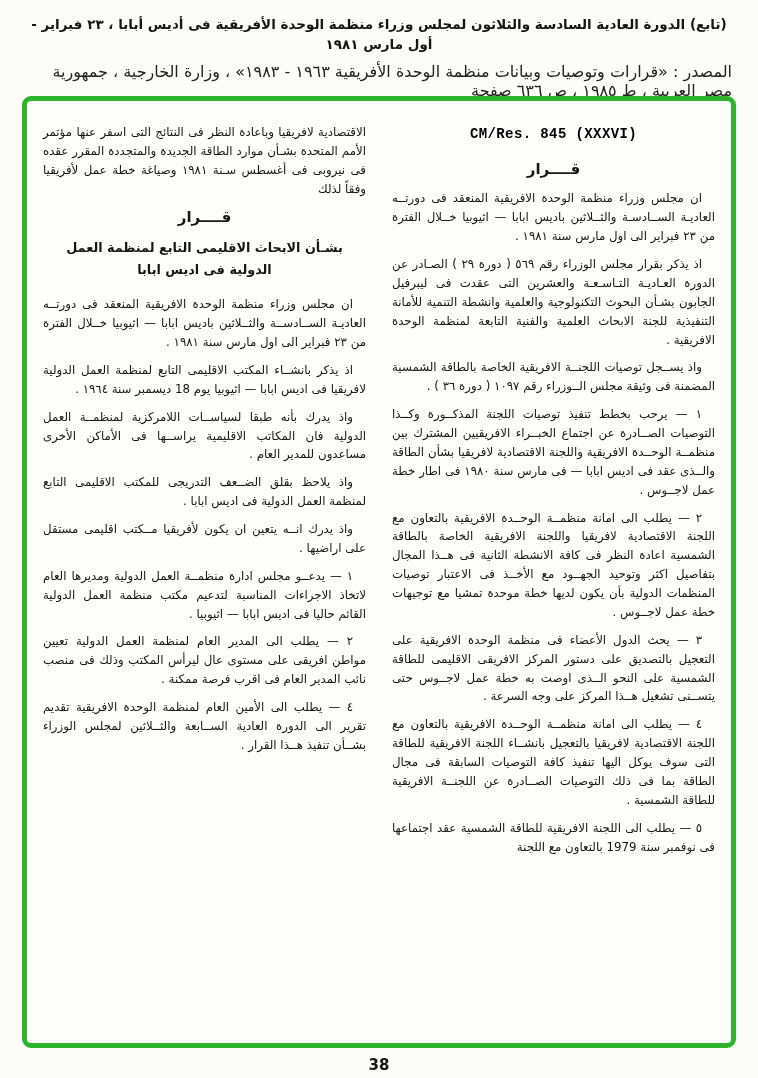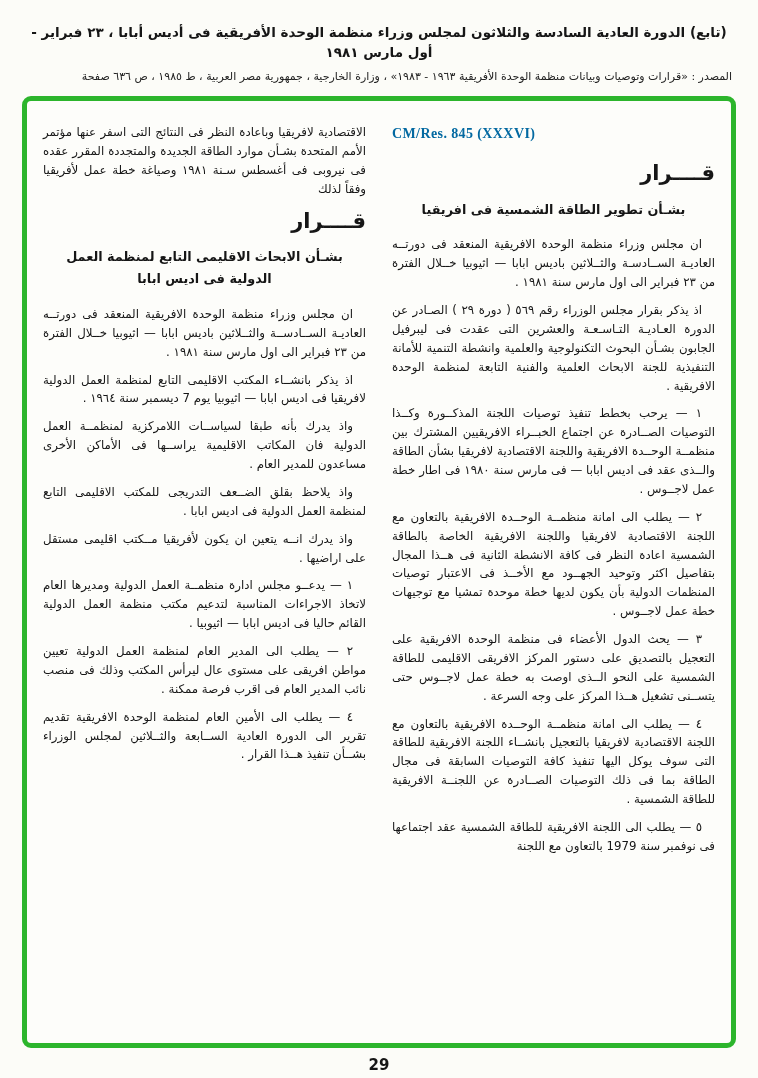--- a/index.html
+++ b/index.html
@@ -7,29 +7,29 @@
   body {
     width:758px;
     height:1078px;
     background:#fcfcf8;
     color:#161616;
     font-family:"DejaVu Sans", sans-serif;
     direction:rtl;
     position:relative;
     overflow:hidden;
   }
-  .page-header { padding:22px 26px 0 26px; }
+  .page-header { padding:14px 26px 0 26px; }
   .header-line1 {
     font-weight:bold;
     font-size:13.5px;
     text-align:center;
     line-height:1.5;
   }
   .header-line2 {
-    font-size:11px;
+    font-size:16px;
     text-align:right;
     margin-top:7px;
     color:#222;
   }
   .doc-frame {
     position:absolute;
     top:96px; right:22px; left:22px; bottom:30px;
     border:5px solid #2cb52c;
     border-radius:9px;
     background:#fdfdfa;
@@ -41,33 +41,33 @@
   }
   .column {
     flex:1 1 0;
     min-width:0;
     font-size:11.8px;
     line-height:1.6;
     text-align:justify;
   }
   .res-id {
     direction:ltr;
-    text-align:left;
-    font-family:Liberation Serif, serif;
+    text-align:center;
+    font-family:Liberation Mono, monospace;
     font-weight:bold;
     font-size:14px;
     letter-spacing:0.4px;
     margin-bottom:12px;
-    color:#0369a1;
+    color:#000000;
   }
   .res-id.second { margin-top:16px; }
   .res-title {
-    text-align:right;
+    text-align:center;
     font-weight:bold;
-    font-size:21px;
+    font-size:15px;
     letter-spacing:1px;
     margin:6px 0 8px 0;
   }
   .res-subtitle {
     text-align:center;
     font-weight:bold;
     font-size:12.8px;
     line-height:1.75;
     margin:0 10px 14px 10px;
   }
@@ -91,39 +91,39 @@
 <header class="page-header">
   <div class="header-line1">(تابع) الدورة العادية السادسة والثلاثون لمجلس وزراء منظمة الوحدة الأفريقية فى أديس أبابا ، ٢٣ فبراير - أول مارس ١٩٨١</div>
   <div class="header-line2">المصدر : «قرارات وتوصيات وبيانات منظمة الوحدة الأفريقية ١٩٦٣ - ١٩٨٣» ، وزارة الخارجية ، جمهورية مصر العربية ، ط ١٩٨٥ ، ص ٦٣٦ صفحة</div>
 </header>
 
 <main class="doc-frame">
 
   <section class="column">
     <div class="res-id">CM/Res. 845 (XXXVI)</div>
     <h2 class="res-title">قــــرار</h2>
-    <h3 class="res-subtitle">بشـأن تطوير الطاقة الشمسية فى افريقيا</h3>
     <p class="para">ان مجلس وزراء منظمة الوحدة الافريقية المنعقد فى دورتــه العاديـة الســادسـة والثــلاثين باديس ابابا — اثيوبيا خــلال الفترة من ٢٣ فبراير الى اول مارس سنة ١٩٨١ .</p>
     <p class="para">اذ يذكر بقرار مجلس الوزراء رقم ٥٦٩ ( دورة ٢٩ ) الصـادر عن الدورة العـاديـة التـاسـعـة والعشرين التى عقدت فى ليبرفيل الجابون بشـأن البحوث التكنولوجية والعلمية وانشطة التنمية للأمانة التنفيذية للجنة الابحاث العلمية والفنية التابعة لمنظمة الوحدة الافريقية .</p>
+    <p class="para">واذ يســجل توصيات اللجنــة الافريقية الخاصة بالطاقة الشمسية المضمنة فى وثيقة مجلس الــوزراء رقم ١٠٩٧ ( دورة ٣٦ ) .</p>
     <p class="para">١ — يرحب بخطط تنفيذ توصيات اللجنة المذكــورة وكــذا التوصيات الصــادرة عن اجتماع الخبــراء الافريقيين المشترك بين منظمــة الوحــدة الافريقية واللجنة الاقتصادية لافريقيا بشأن الطاقة والــذى عقد فى اديس ابابا — فى مارس سنة ١٩٨٠ فى اطار خطة عمل لاجــوس .</p>
     <p class="para">٢ — يطلب الى امانة منظمــة الوحــدة الافريقية بالتعاون مع اللجنة الاقتصادية لافريقيا واللجنة الافريقية الخاصة بالطاقة الشمسية اعادة النظر فى كافة الانشطة الثانية فى هــذا المجال بتفاصيل اكثر وتوحيد الجهــود مع الأخــذ فى الاعتبار توصيات المنظمات الدولية بأن يكون لديها خطة موحدة تمشيا مع توجيهات خطة عمل لاجــوس .</p>
     <p class="para">٣ — يحث الدول الأعضاء فى منظمة الوحدة الافريقية على التعجيل بالتصديق على دستور المركز الافريقى الاقليمى للطاقة الشمسية على النحو الــذى اوصت به خطة عمل لاجــوس حتى يتســنى تشغيل هــذا المركز على وجه السرعة .</p>
     <p class="para">٤ — يطلب الى امانة منظمــة الوحــدة الافريقية بالتعاون مع اللجنة الاقتصادية لافريقيا بالتعجيل بانشــاء اللجنة الافريقية للطاقة التى سوف يوكل اليها تنفيذ كافة التوصيات السابقة فى مجال الطاقة بما فى ذلك التوصيات الصــادرة عن اللجنــة الافريقية للطاقة الشمسية .</p>
     <p class="para">٥ — يطلب الى اللجنة الافريقية للطاقة الشمسية عقد اجتماعها فى نوفمبر سنة 1979 بالتعاون مع اللجنة</p>
   </section>
 
   <section class="column">
     <p class="para continuation">الاقتصادية لافريقيا وباعادة النظر فى النتائج التى اسفر عنها مؤتمر الأمم المتحدة بشـأن موارد الطاقة الجديدة والمتجددة المقرر عقده فى نيروبى فى أغسطس سـنة ١٩٨١ وصياغة خطة عمل لأفريقيا وفقاً لذلك</p>
     <h2 class="res-title">قــــرار</h2>
     <h3 class="res-subtitle">بشـأن الابحاث الاقليمى التابع لمنظمة العمل الدولية فى اديس ابابا</h3>
     <p class="para">ان مجلس وزراء منظمة الوحدة الافريقية المنعقد فى دورتــه العاديـة الســادســة والثــلاثين باديس ابابا — اثيوبيا خــلال الفترة من ٢٣ فبراير الى اول مارس سنة ١٩٨١ .</p>
-    <p class="para">اذ يذكر بانشــاء المكتب الاقليمى التابع لمنظمة العمل الدولية لافريقيا فى اديس ابابا — اثيوبيا يوم 7 ديسمبر سنة ١٩٦٤ .</p>
+    <p class="para">اذ يذكر بانشــاء المكتب الاقليمى التابع لمنظمة العمل الدولية لافريقيا فى اديس ابابا — اثيوبيا يوم 18 ديسمبر سنة ١٩٦٤ .</p>
     <p class="para">واذ يدرك بأنه طبقا لسياســات اللامركزية لمنظمــة العمل الدولية فان المكاتب الاقليمية يراســها فى الأماكن الأخرى مساعدون للمدير العام .</p>
     <p class="para">واذ يلاحظ بقلق الضــعف التدريجى للمكتب الاقليمى التابع لمنظمة العمل الدولية فى اديس ابابا .</p>
     <p class="para">واذ يدرك انــه يتعين ان يكون لأفريقيا مــكتب اقليمى مستقل على اراضيها .</p>
     <p class="para">١ — يدعــو مجلس ادارة منظمــة العمل الدولية ومديرها العام لاتخاذ الاجراءات المناسبة لتدعيم مكتب منظمة العمل الدولية القائم حاليا فى اديس ابابا — اثيوبيا .</p>
     <p class="para">٢ — يطلب الى المدير العام لمنظمة العمل الدولية تعيين مواطن افريقى على مستوى عال ليرأس المكتب وذلك فى منصب نائب المدير العام فى اقرب فرصة ممكنة .</p>
     <p class="para">٤ — يطلب الى الأمين العام لمنظمة الوحدة الافريقية تقديم تقرير الى الدورة العادية الســابعة والثــلاثين لمجلس الوزراء بشــأن تنفيذ هــذا القرار .</p>
   </section>
 
 </main>
 
-<footer class="page-number">29</footer>
+<footer class="page-number">38</footer>
 
 </body></html>

